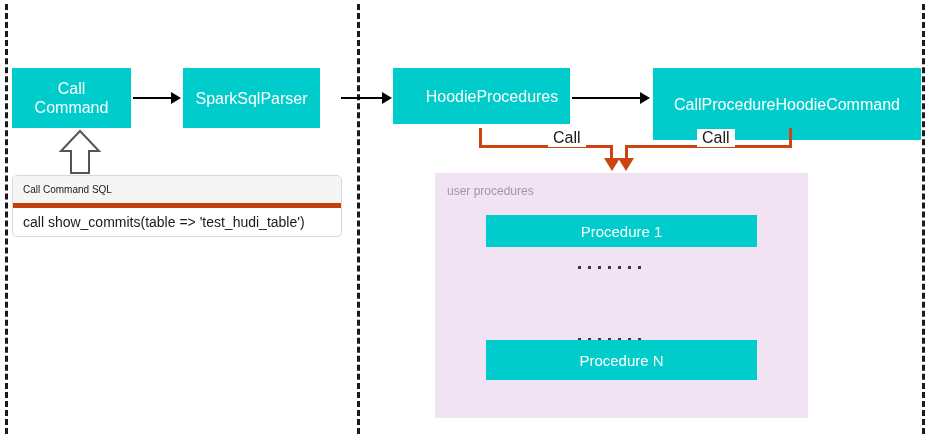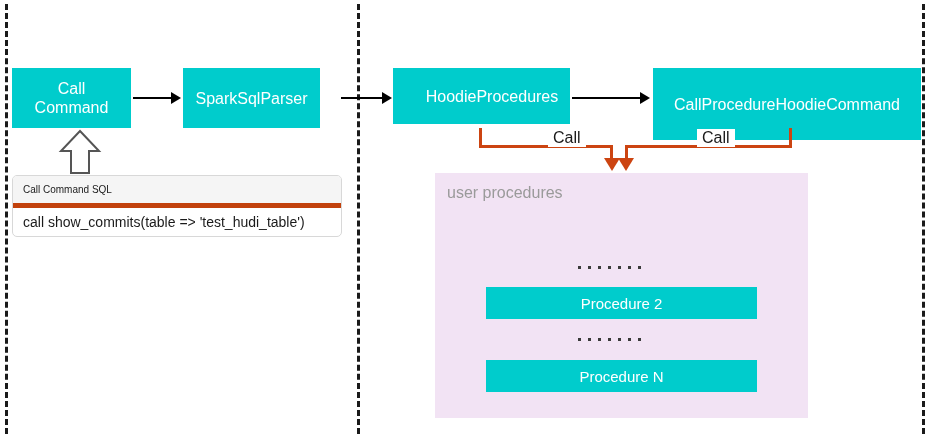--- a/index.html
+++ b/index.html
@@ -111,21 +111,21 @@
     white-space: nowrap;
     line-height: 18px;
   }
   
   .proc-panel {
     position: absolute;
     background: #F2E3F4;
   }
   .proc-panel-label {
     position: absolute;
-    font-size: 16px;
+    font-size: 12px;
     color: #9a9a9a;
     white-space: nowrap;
   }
   .proc-bar {
     position: absolute;
     background: #00CCCC;
     color: #ffffff;
     display: flex;
     align-items: center;
     justify-content: center;
@@ -191,38 +191,38 @@
 
   <div class="orange-seg" style="left:789px; top:128px; width:3px; height:19px;"></div>
   <div class="orange-seg" style="left:625px; top:145px; width:167px; height:3px;"></div>
   <div class="orange-seg" style="left:625px; top:145px; width:3px; height:16px;"></div>
   <div class="orange-head" style="left:618px; top:158px;"></div>
   <div class="edge-label" style="left:697px; top:129px;">Call</div>
 
   <div class="proc-panel" style="left:435px; top:173px; width:373px; height:245px;"></div>
   <div class="proc-panel-label" style="left:447px; top:184px;">user procedures</div>
 
+  <div class="proc-bar" style="left:486px; top:215px; width:271px; height:32px;">Procedure 1</div>
 
   <div class="dots" style="left:578px; top:266px;">
     <i></i>
       <i></i>
       <i></i>
       <i></i>
       <i></i>
       <i></i>
       <i></i>
   </div>
 
-  <div class="proc-bar" style="left:486px; top:287px; width:271px; height:32px;">Procedure 2</div>
 
   <div class="dots" style="left:578px; top:338px;">
     <i></i>
       <i></i>
       <i></i>
       <i></i>
       <i></i>
       <i></i>
       <i></i>
   </div>
 
-  <div class="proc-bar" style="left:486px; top:360px; width:271px; height:32px;text-align:center;">Procedure N</div>
+  <div class="proc-bar" style="left:486px; top:340px; width:271px; height:40px;text-align:center;">Procedure N</div>
 
 </div>
 
 </body></html>

